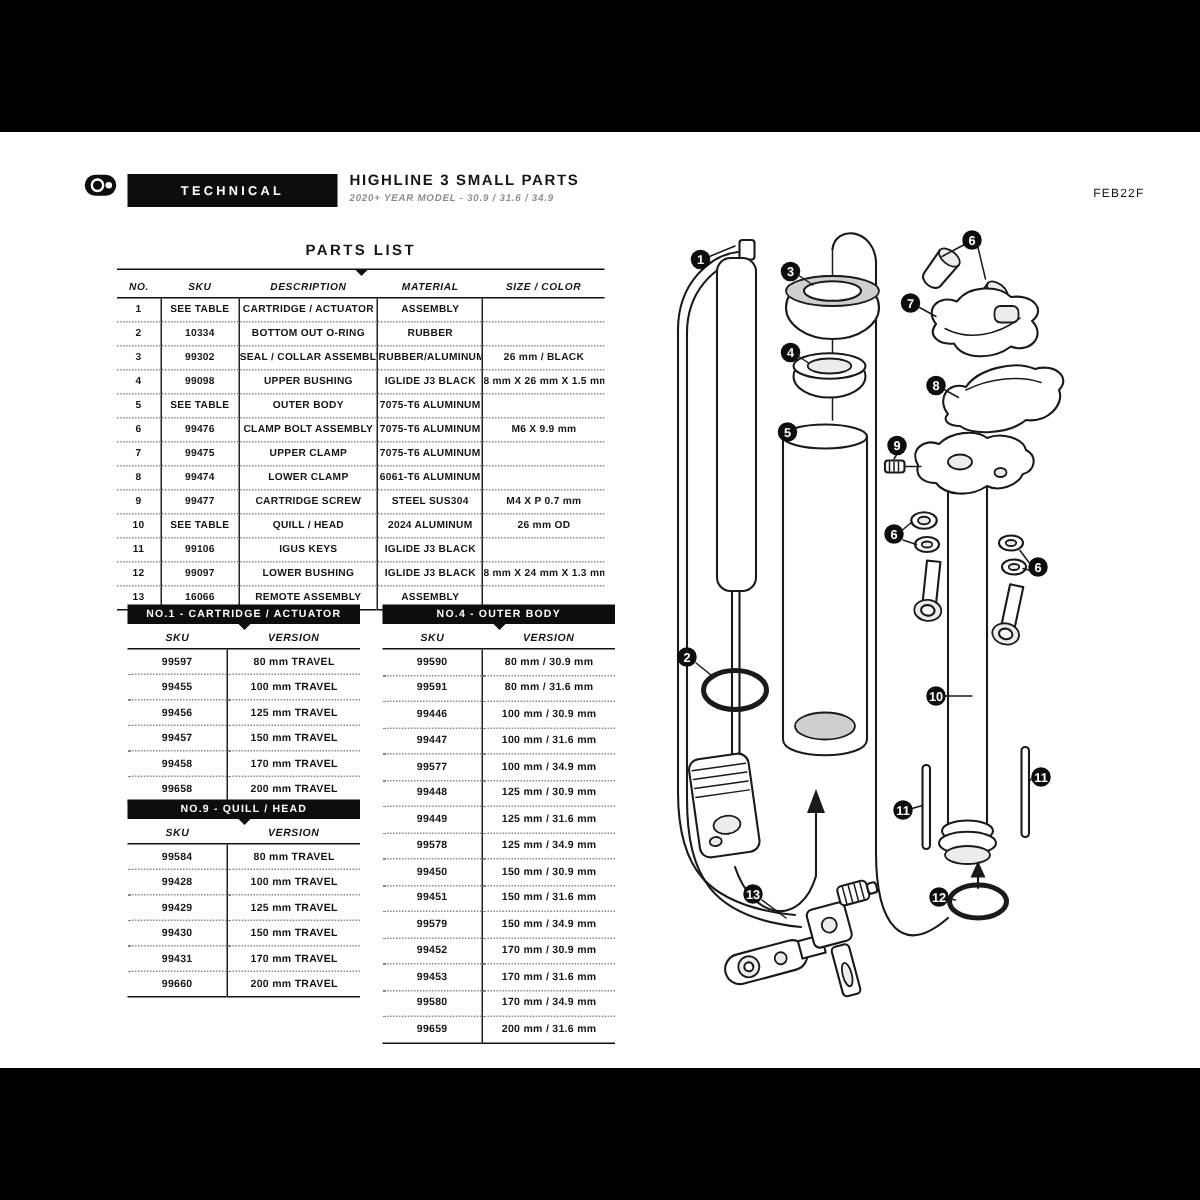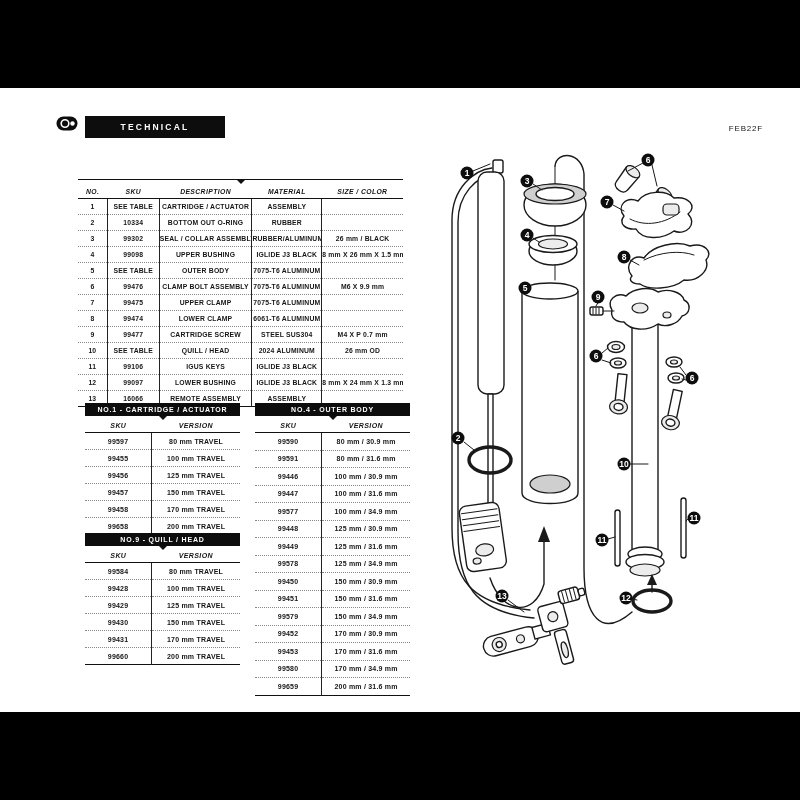--- a/index.html
+++ b/index.html
@@ -70,22 +70,27 @@
 <body>
 
 <div class="sheet">
 
   <svg class="logo" width="22" height="15">
     <rect x="0.5" y="0.5" width="21" height="14" rx="7" fill="#0d0d0d"></rect>
     <circle cx="9" cy="7.5" r="3.8" fill="none" stroke="#fff" stroke-width="1.6"></circle>
     <circle cx="16.5" cy="7.5" r="2.2" fill="#fff"></circle>
   </svg>
   <div class="badge">TECHNICAL DOCUMENT</div>
+  <div class="title-block">
+    <div class="doc-title">HIGHLINE 3 SMALL PARTS</div>
+    <div class="doc-sub">2020+ YEAR MODEL - 30.9 / 31.6 / 34.9</div>
+  </div>
   <div class="doc-code">FEB22F</div>
 
+  <div class="pl-title">PARTS LIST</div>
   <div class="pl-rule">
       <div class="chevron"></div>
     </div>
 
   <div class="main-wrap">
     <table class="dtable main">
       <thead>
         <tr>
           <th class="c-no">NO.</th>
           <th class="c-sku">SKU</th>

